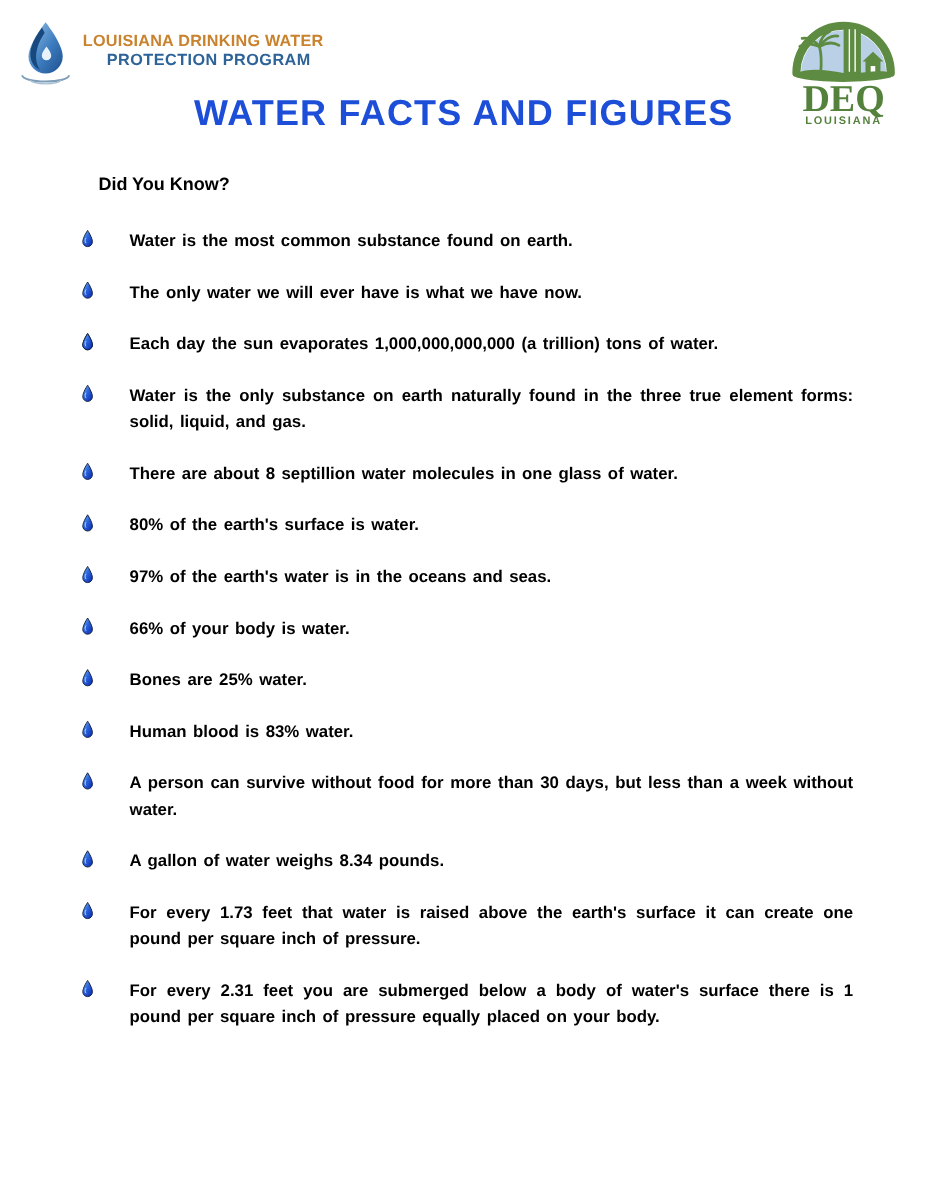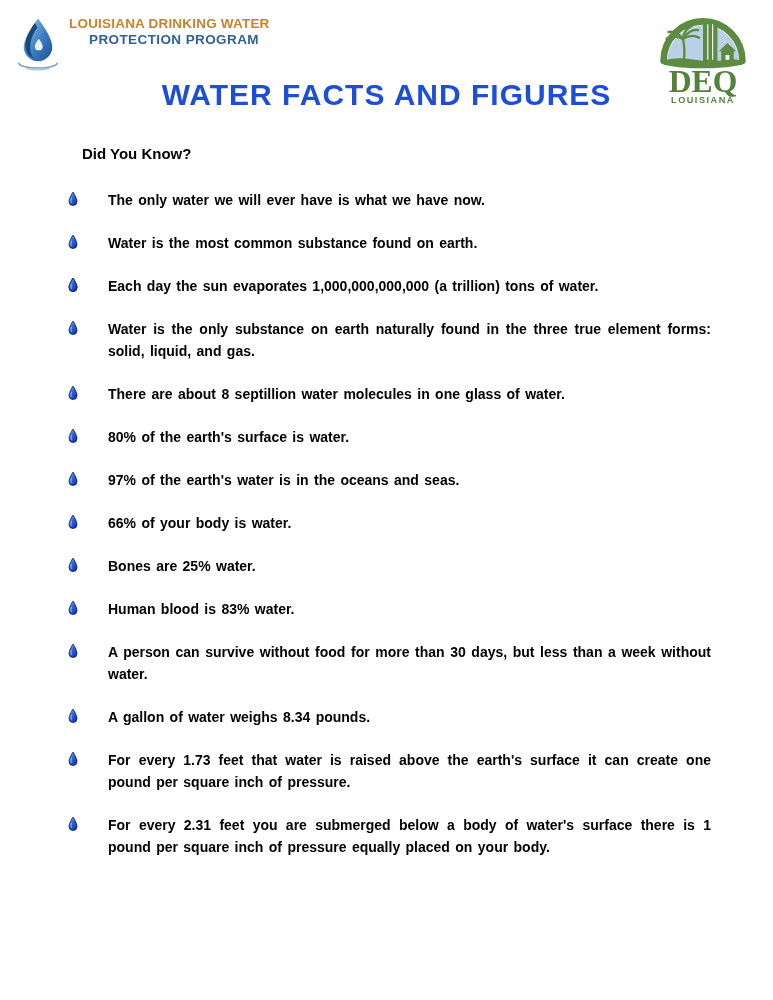--- a/index.html
+++ b/index.html
@@ -13,21 +13,21 @@
     overflow:hidden;
     box-sizing:border-box;
   }
 
   
   .ldwpp-logo {
     position:absolute; top:12px; left:14px;
     display:flex; align-items:flex-start; gap:7px;
   }
   .ldwpp-droplet { width:48px; height:64px; flex:0 0 auto; }
-  .ldwpp-text { margin-top:4px; line-height:1.18; white-space:nowrap; }
+  .ldwpp-text { margin-top:14px; line-height:1.18; white-space:nowrap; }
   .ldwpp-line1 {
     color:#C9822E; font-weight:bold; font-size:13.5px; letter-spacing:0.2px;
   }
   .ldwpp-line2 {
     color:#2D6399; font-weight:bold; font-size:13.5px; letter-spacing:0.4px;padding-left:20px;
   }
   .deq-logo { position:absolute; top:6px; right:22px; width:96px; height:100px; }
 
   
   .doc-title {
@@ -131,32 +131,32 @@
 
   <h1 class="doc-title">WATER FACTS AND FIGURES</h1>
 
   <p class="intro">Did You Know?</p>
 
   <ul class="facts">
     <li class="fact">
       <svg class="drop-bullet">
           <use href="#dropSym"></use>
         </svg>
+      <span>Water is the most common substance found on earth.</span>
+    </li>
+    <li class="fact">
+      <svg class="drop-bullet">
+          <use href="#dropSym"></use>
+        </svg>
       <span>The only water we will ever have is what we have now.</span>
     </li>
     <li class="fact">
       <svg class="drop-bullet">
           <use href="#dropSym"></use>
         </svg>
-      <span>Water is the most common substance found on earth.</span>
-    </li>
-    <li class="fact">
-      <svg class="drop-bullet">
-          <use href="#dropSym"></use>
-        </svg>
     </li>
     <li class="fact">
       <svg class="drop-bullet">
           <use href="#dropSym"></use>
         </svg>
       <span>Each day the sun evaporates 1,000,000,000,000 (a trillion) tons of water.</span>
     </li>
     <li class="fact">
       <svg class="drop-bullet">
           <use href="#dropSym"></use>

